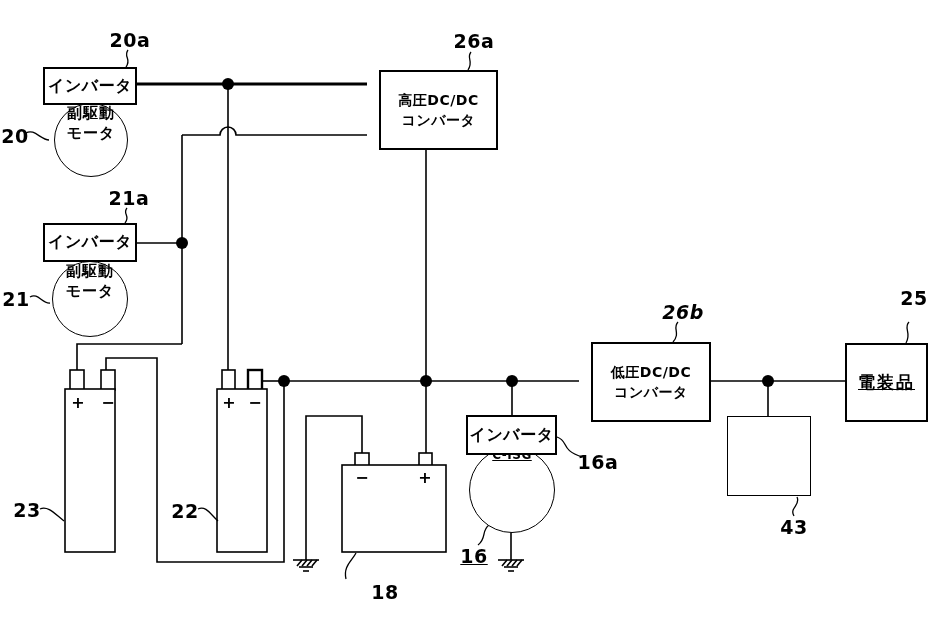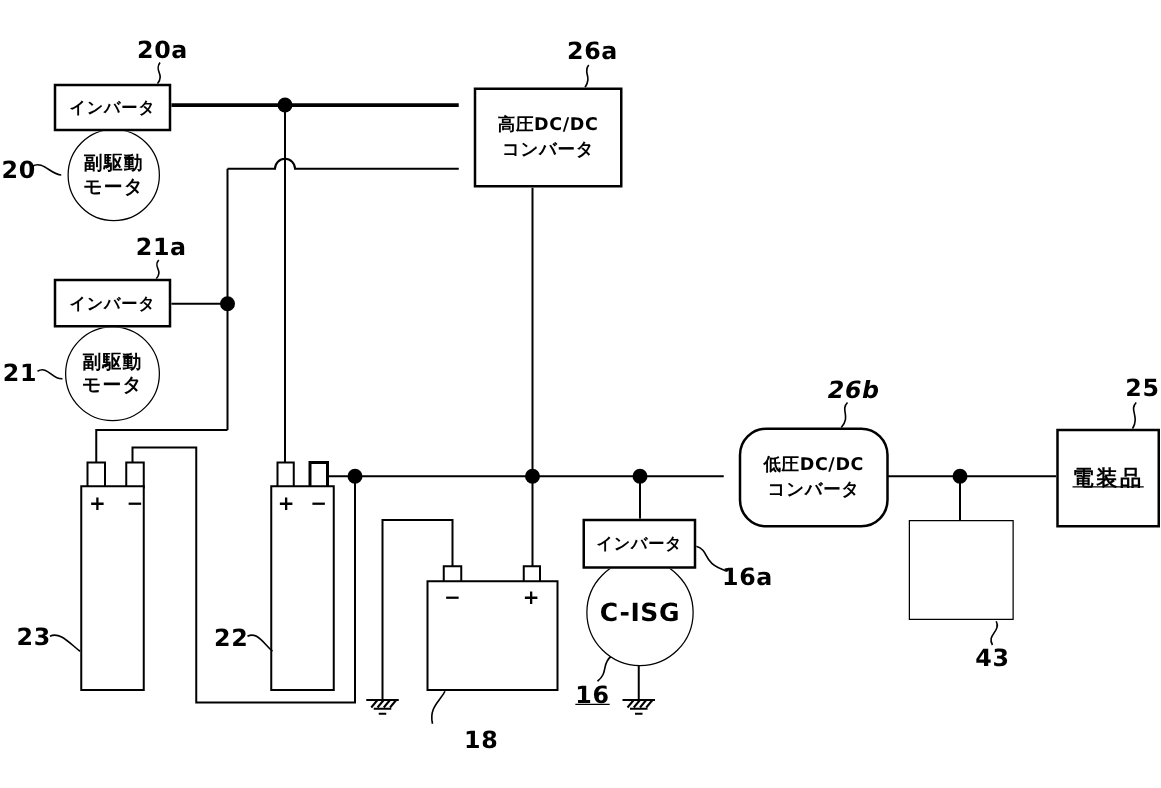--- a/index.html
+++ b/index.html
@@ -5,34 +5,34 @@
   html,body{margin:0;padding:0;background:#ffffff;}
   #stage{
     position:relative;width:929px;height:630px;background:#ffffff;
     font-family:"DejaVu Sans","Liberation Sans",sans-serif;color:#000;
     overflow:hidden;
   }
   #wires{position:absolute;left:0;top:0;z-index:1;}
   .circle{
     position:absolute;z-index:2;background:#fff;border:1.6px solid #000;
     border-radius:50%;display:flex;flex-direction:column;align-items:center;
-    justify-content:center;text-align:center;font-weight:bold;font-size:15px;
+    justify-content:flex-start;text-align:center;font-weight:bold;font-size:15px;
     line-height:1.3;letter-spacing:1px;
   }
   .box{
     position:absolute;z-index:3;background:#fff;border:2px solid #000;
     display:flex;flex-direction:column;align-items:center;justify-content:center;
     text-align:center;font-weight:bold;box-sizing:border-box;
   }
   .box .l1,.box .l2{display:block;}
-  .inv{font-size:13px;letter-spacing:0.5px;}
+  .inv{font-size:16px;letter-spacing:0.5px;}
   .dcdc{font-size:14px;line-height:1.45;letter-spacing:0.5px;margin-left:12px;}
   .elec{font-size:17px;letter-spacing:2px;text-decoration:underline;}
   .empty-box{background:#fff;}
-  .cisg{font-size:20px;letter-spacing:0.5px;}
+  .cisg{font-size:12px;letter-spacing:0.5px;text-decoration:underline;}
   .ref{
     position:absolute;z-index:4;transform:translate(-50%,-50%);
     font-weight:bold;font-size:19px;letter-spacing:0.5px;white-space:nowrap;
   }
   .sign{
     position:absolute;z-index:4;transform:translate(-50%,-50%);
     font-weight:bold;font-size:16px;line-height:1;
   }
 </style>
 </head>
@@ -160,21 +160,21 @@
   <div class="box inv" style="left:43px;top:67px;width:94px;height:38px;">
     <span>インバータ</span>
   </div>
   <div class="box inv" style="left:43px;top:223px;width:94px;height:39px;">
     <span>インバータ</span>
   </div>
   <div class="box dcdc" style="left:367px;top:70px;width:119px;height:80px;border-width:2.5px;">
     <span class="l1">高圧DC/DC</span>
     <span class="l2">コンバータ</span>
   </div>
-  <div class="box dcdc" style="left:579px;top:342px;width:120px;height:80px;border-radius:22px;">
+  <div class="box dcdc" style="left:579px;top:342px;width:120px;height:80px;">
     <span class="l1">低圧DC/DC</span>
     <span class="l2">コンバータ</span>
   </div>
   <div class="box elec" style="left:845px;top:343px;width:83px;height:79px;">
     <span>電装品</span>
   </div>
   <div class="box inv" style="left:466px;top:415px;width:91px;height:40px;">
     <span>インバータ</span>
   </div>
   <div class="box empty-box" style="left:727px;top:416px;width:84px;height:80px;border-width:1.7px;"></div>
@@ -185,21 +185,21 @@
   <div class="sign" style="left:255px;top:403px;">−</div>
   <div class="sign" style="left:362px;top:478px;">−</div>
   <div class="sign" style="left:425px;top:478px;">+</div>
 
   <div class="ref" style="left:130px;top:40px;">20a</div>
   <div class="ref" style="left:15px;top:136px;">20</div>
   <div class="ref" style="left:129px;top:198px;">21a</div>
   <div class="ref" style="left:16px;top:299px;">21</div>
   <div class="ref" style="left:474px;top:41px;">26a</div>
   <div class="ref" style="left:683px;top:312px;font-style:italic;">26b</div>
-  <div class="ref" style="left:914px;top:311px;text-align:center;">25</div>
+  <div class="ref" style="left:914px;top:298px;text-align:center;">25</div>
   <div class="ref" style="left:27px;top:510px;">23</div>
   <div class="ref" style="left:185px;top:511px;">22</div>
   <div class="ref" style="left:794px;top:527px;">43</div>
   <div class="ref" style="left:345px;top:592px;margin-left:40px;">18</div>
   <div class="ref" style="left:474px;top:556px;text-decoration:underline;">16</div>
   <div class="ref" style="left:598px;top:462px;">16a</div>
 
 </div>
 
 </body></html>

